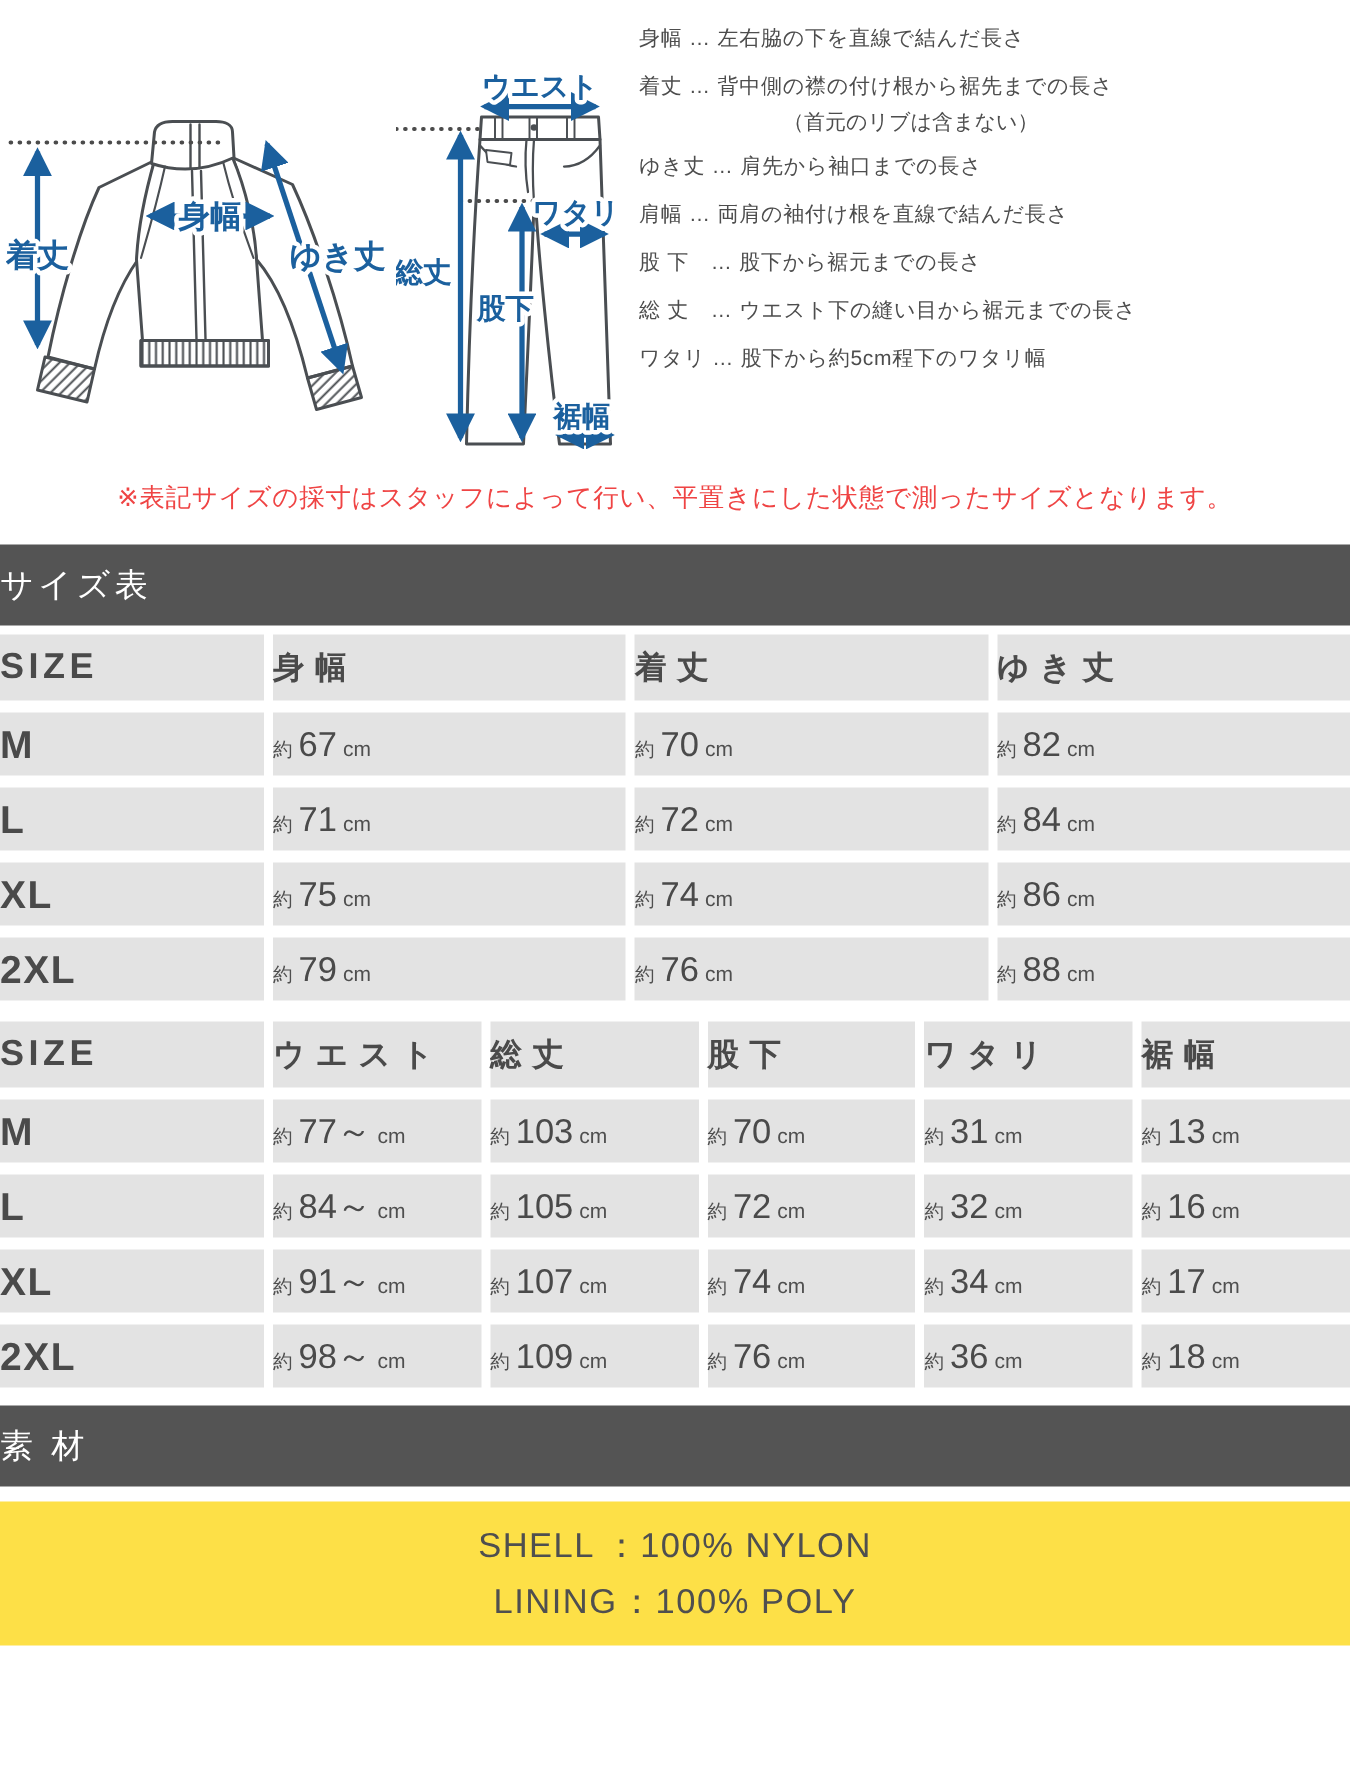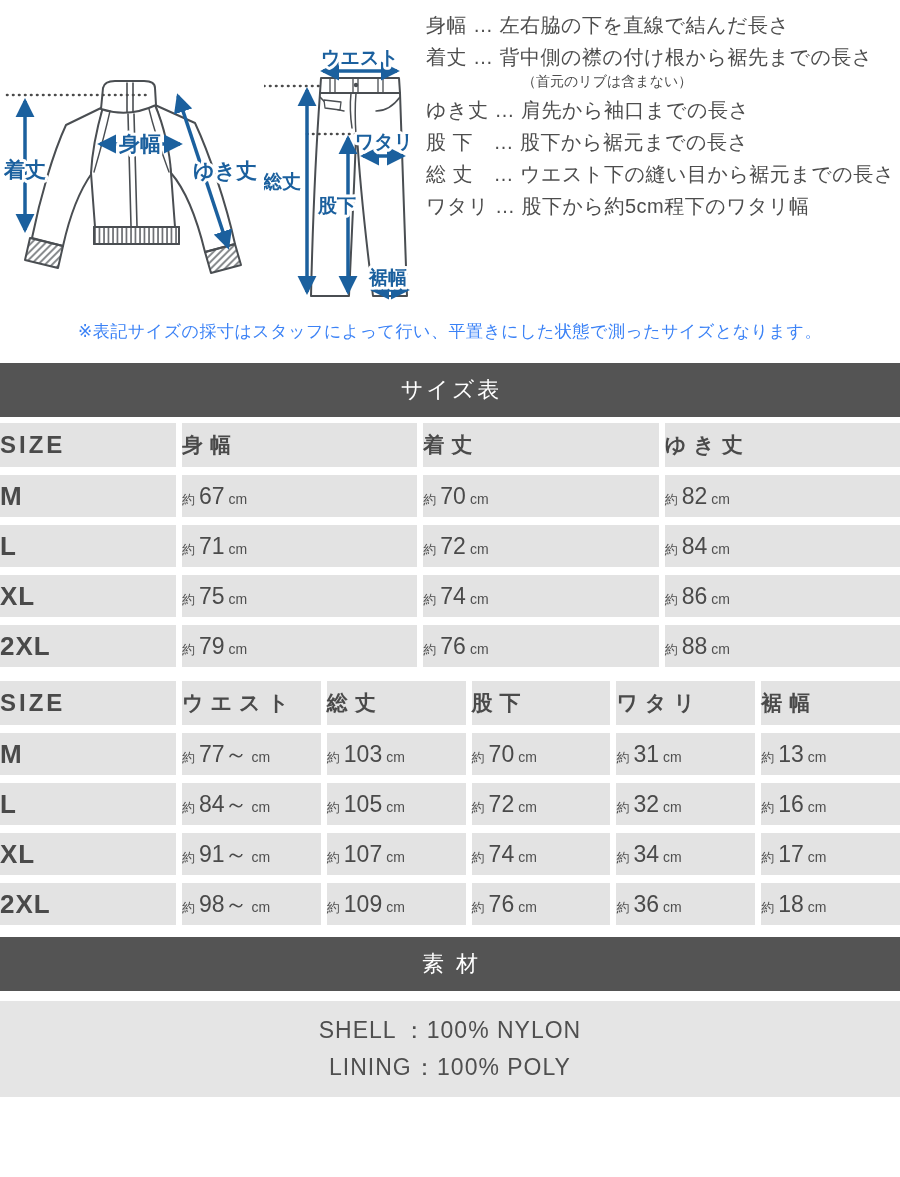--- a/index.html
+++ b/index.html
@@ -8,44 +8,44 @@
     font-family:"Liberation Sans","DejaVu Sans",sans-serif;color:#4a4a4a;
   }
   
   .top-section{position:absolute;top:0;left:0;width:900px;height:363px;}
   .diagram-svg{position:absolute;}
   .jacket-svg{left:4px;top:78px;}
   .pants-svg{left:264px;top:40px;}
   .blue-label{font-family:"Liberation Sans","DejaVu Sans",sans-serif;font-weight:bold;
     fill:#1B609E;stroke:#fff;stroke-width:6px;paint-order:stroke;stroke-linejoin:round;}
   .glossary{position:absolute;left:426px;top:14px;width:470px;}
-  .g-line{font-size:20px;line-height:22px;margin-bottom:10px;color:#4d4d4d;letter-spacing:0.5px;}
+  .g-line{font-size:14px;line-height:22px;margin-bottom:10px;color:#4d4d4d;letter-spacing:0.5px;}
   .g-sub{font-size:14px;line-height:16px;margin:-5px 0 10px 96px;color:#4d4d4d;}
   .note{position:absolute;top:320px;left:0;width:900px;text-align:center;
-    font-size:17px;color:#3b82f6;letter-spacing:0.5px;}
+    font-size:17px;color:#ef4444;letter-spacing:0.5px;}
   
   .content{position:absolute;top:363px;left:0;width:900px;}
-  .bar{height:54px;background:#545454;color:#fff;display:flex;align-items:center;justify-content:center;
+  .bar{height:54px;background:#545454;color:#fff;display:flex;align-items:center;
     font-size:22px;letter-spacing:3px;}
   .bar span{margin-right:-3px;}
   .grid{display:grid;column-gap:6px;row-gap:8px;margin-top:6px;}
   .grid.tops{grid-template-columns:176px 1fr 1fr 1fr;margin-bottom:14px;}
   .grid.bottoms{grid-template-columns:176px repeat(5,1fr);margin-bottom:12px;}
   .cell{background:#e3e3e3;display:flex;align-items:center;justify-content:flex-start;}
   .hcell{height:44px;font-weight:bold;font-size:21px;color:#4a4a4a;}
   .hcell .jp{letter-spacing:7px;margin-right:-7px;}
   .hcell .size-h{font-size:24px;letter-spacing:3px;margin-right:-3px;font-family:"Liberation Sans",sans-serif;}
   .dcell{height:42px;}
   .size-cell{font-size:26px;font-weight:600;letter-spacing:1px;color:#4a4a4a;}
   .val{display:flex;align-items:baseline;gap:4px;color:#4f4f4f;}
   .val .approx{font-size:13px;}
   .val .num{font-size:23px;color:#4a4a4a;}
   .val .unit{font-size:14px;}
   
-  .material-box{margin-top:10px;height:96px;background:#e5e5e5;display:flex;flex-direction:column;
+  .material-box{margin-top:10px;height:96px;background:#fde047;display:flex;flex-direction:column;
     align-items:center;justify-content:center;gap:6px;}
   .m-line{display:flex;align-items:baseline;font-size:23px;color:#4f4f4f;letter-spacing:1px;}
   .m-line .m-label{display:inline-block;min-width:84px;text-align:left;}
 </style>
 </head>
 <body>
 
 <div class="sheet">
 
   <div class="top-section">
@@ -110,20 +110,21 @@
         <text x="120" y="108" text-anchor="middle" font-size="19" class="blue-label">ワタリ</text>
         <text x="124" y="244" text-anchor="middle" font-size="19" class="blue-label">裾幅</text>
       </g>
     </svg>
 
     <div class="glossary">
       <div class="g-line">身幅 … 左右脇の下を直線で結んだ長さ</div>
       <div class="g-line">着丈 … 背中側の襟の付け根から裾先までの長さ</div>
       <div class="g-sub">（首元のリブは含まない）</div>
       <div class="g-line">ゆき丈 … 肩先から袖口までの長さ</div>
+      <div class="g-line">肩幅 … 両肩の袖付け根を直線で結んだ長さ</div>
       <div class="g-line">股 下　… 股下から裾元までの長さ</div>
       <div class="g-line">総 丈　… ウエスト下の縫い目から裾元までの長さ</div>
       <div class="g-line">ワタリ … 股下から約5cm程下のワタリ幅</div>
     </div>
 
     <div class="note">※表記サイズの採寸はスタッフによって行い、平置きにした状態で測ったサイズとなります。</div>
   </div>
 
   <div class="content">
 

